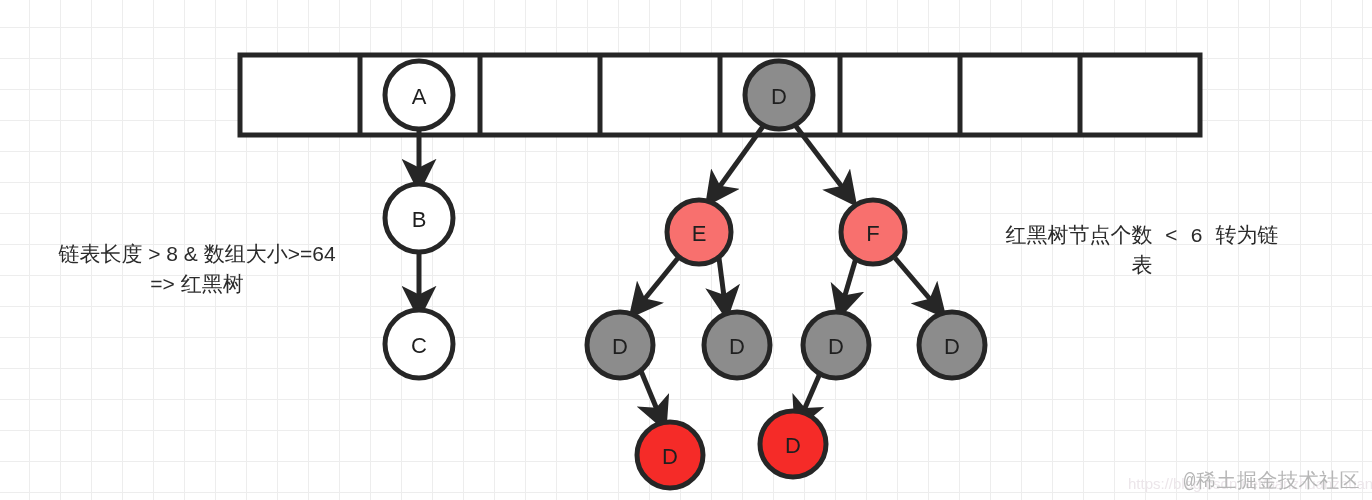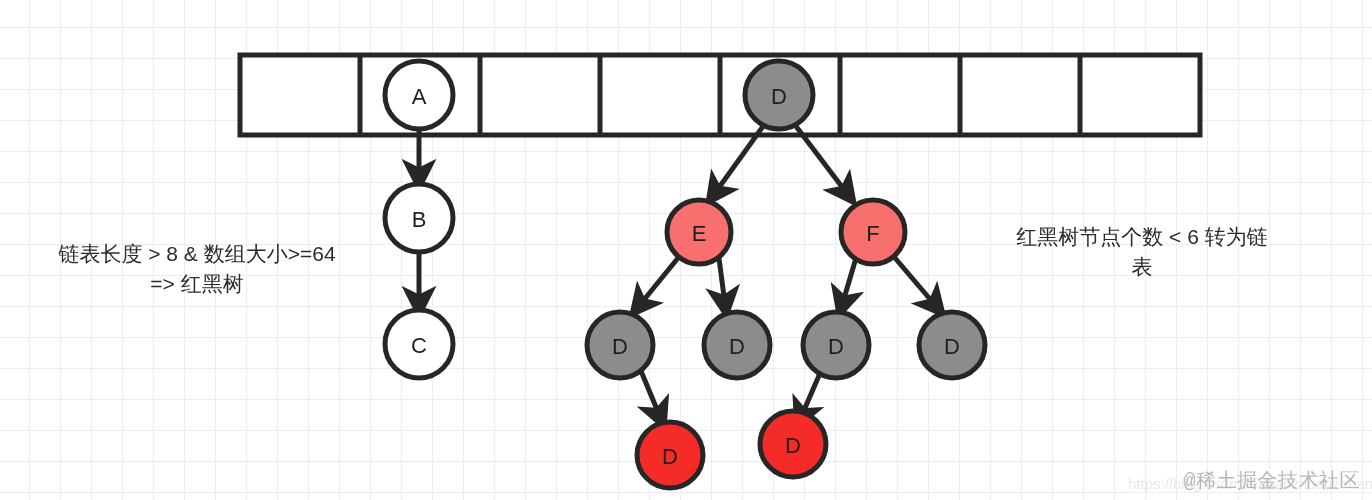--- a/index.html
+++ b/index.html
@@ -29,21 +29,21 @@
   .side-label {
     position: absolute;
     text-align: center;
     color: #2b2b2b;
     font-size: 21px;
     line-height: 30px;
     font-family: "Liberation Sans", "DejaVu Sans", sans-serif;
     white-space: pre-wrap;
   }
   #label-left  { left: 8px;  top: 239px; width: 378px; }
-  #label-right { left: 968px; top: 222px; width: 348px; }
+  #label-right { left: 968px; top: 222px; width: 348px; font-family: Liberation Mono, monospace; }
   .watermark {
     position: absolute;
     right: 12px;
     bottom: 6px;
     font-size: 20px;
     color: #b6b6b6;
     font-family: Liberation Mono, monospace;
     letter-spacing: 0.5px;
   }
   .watermark-url {

